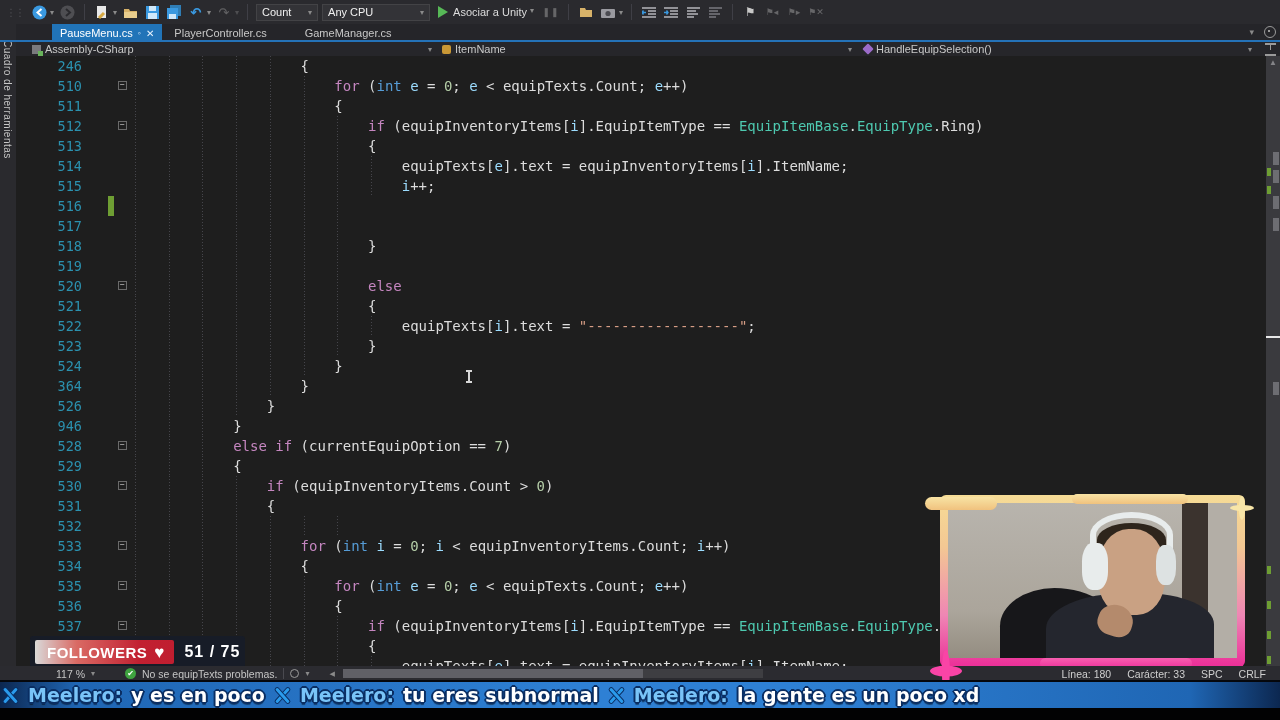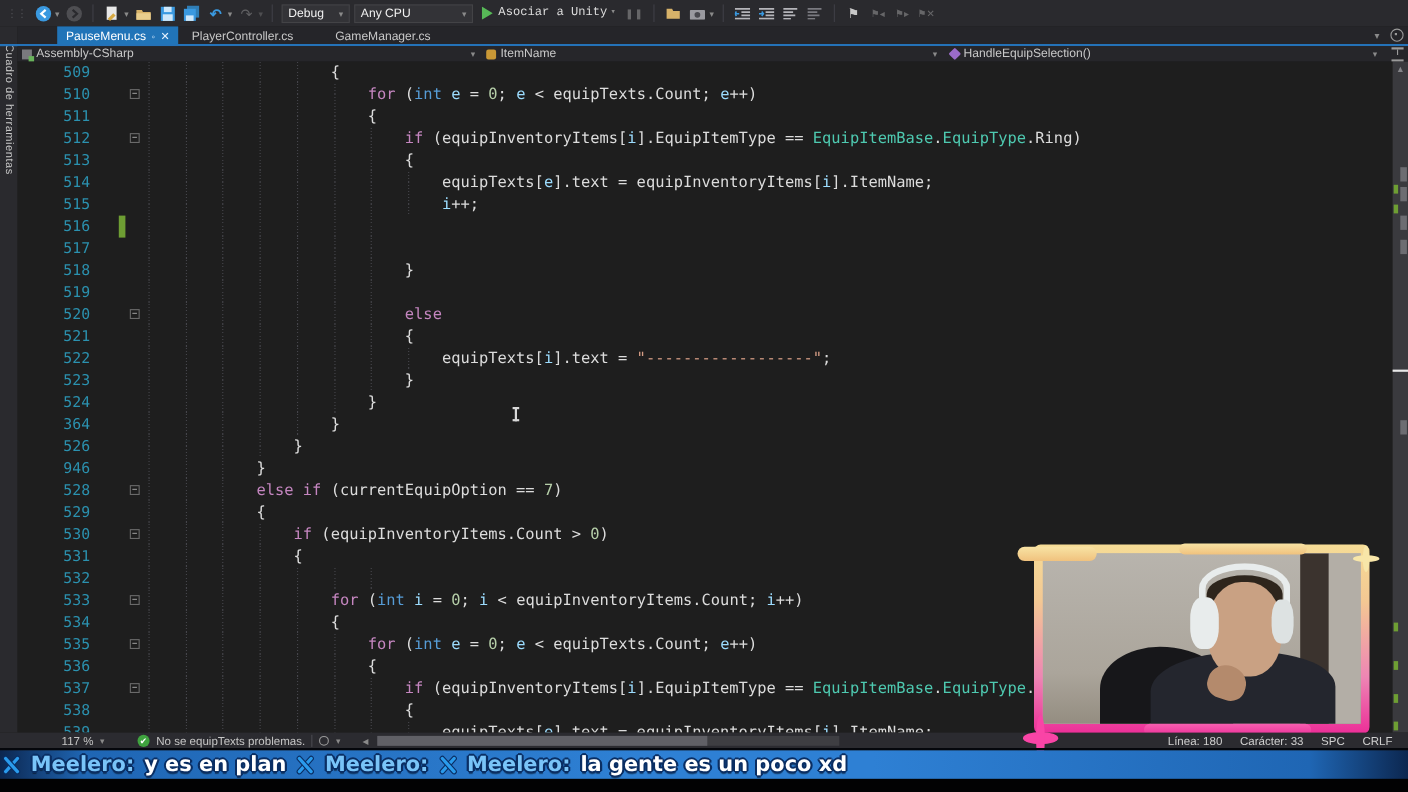--- a/index.html
+++ b/index.html
@@ -8,21 +8,21 @@
   
   .toolbar{position:absolute;left:0;top:0;width:1280px;height:24px;background:#2a2a2e;
            display:flex;align-items:center;gap:4px;padding-left:6px;box-sizing:border-box;color:#c8c8c8;}
   .tbi{display:inline-flex;align-items:center;justify-content:center;width:18px;height:18px;font-size:13px;}
   .tbi svg{display:block;}
   .dd{color:#8a8a8a;font-size:8px;margin-left:-2px;}
   .tsep{width:1px;height:16px;background:#3f3f46;margin:0 4px;}
   .combo{display:flex;align-items:center;justify-content:space-between;background:#333337;border:1px solid #434346;
          color:#f1f1f1;font-size:11px;height:17px;padding:0 5px;box-sizing:border-box;}
   .grip{color:#505055;font-size:10px;letter-spacing:-1px;margin-right:2px;}
-  .attach{display:flex;align-items:flex-start;gap:5px;font-size:11px;color:#dcdcdc;padding:0 4px;font-family:Liberation Mono, monospace;}
+  .attach{display:flex;align-items:flex-start;gap:5px;font-size:11px;color:#dcdcdc;padding:0 4px;}
   .gray{opacity:.38;}
   
   .tabbar{position:absolute;left:16px;top:24px;width:1264px;height:18px;background:#252529;display:flex;align-items:flex-start;padding-left:36px;}
   .tabbar-underline{position:absolute;left:0;top:40px;width:1280px;height:2px;background:#2472b8;}
   .tab{height:18px;display:flex;align-items:center;gap:5px;padding:0 8px;font-size:11px;color:#c8c8c8;}
   .tab.active{background:#2174b8;color:#fff;}
   .tab .pin{font-size:9px;color:#d8ecff;}
   .tab .x{font-size:10px;color:#e8f4ff;}
   .tabbar-right{position:absolute;right:4px;top:26px;display:flex;gap:10px;align-items:center;color:#9a9a9a;}
   .gearish{width:10px;height:10px;border:1.5px solid #9a9a9a;border-radius:50%;position:relative;}
@@ -173,21 +173,21 @@
           <rect x="0" y="3" width="11" height="11" fill="#3a99e0"></rect>
           <rect x="2" y="9" width="7" height="5" fill="#cfe8fa"></rect>
         </svg>
     </span>
     <span class="tbi" style="color:#3a99e0;font-weight:bold;">↶</span>
       <span class="dd">▾</span>
     <span class="tbi gray" style="color:#bbb;">↷</span>
       <span class="dd gray">▾</span>
     <span class="tsep"></span>
     <span class="combo" style="width:62px;">
-      <span>Debug</span>
+      <span>Count</span>
         <span class="dd">▾</span>
     </span>
     <span class="combo" style="width:108px;">
       <span>Any CPU</span>
         <span class="dd">▾</span>
     </span>
     <span class="attach">
       <svg width="10" height="12">
           <path d="M0 0 L10 6 L0 12 z" fill="#57b957"></path>
         </svg>
@@ -255,21 +255,21 @@
       <span>GameManager.cs</span>
     </div>
   </div>
   <div class="tabbar-right">
     <span class="carr" style="font-size:9px;">▾</span>
     <span class="gearish"></span>
   </div>
   <div class="tabbar-underline"></div>
 
   <div class="crumbbar">
-    <div class="crumb" style="left:4px;">
+    <div class="crumb" style="left:16px;">
       <span class="ic-proj"></span>
       <span>Assembly-CSharp</span>
     </div>
     <div class="crumb" style="left:412px;">
         <span class="carr">▾</span>
       </div>
     <div class="crumb" style="left:426px;">
       <span class="ic-class"></span>
       <span>ItemName</span>
     </div>
@@ -283,21 +283,21 @@
     <div class="crumb" style="right:28px;left:auto;">
         <span class="carr">▾</span>
       </div>
     <div class="crumb" style="right:4px;left:auto;">
         <span class="splitter"></span>
       </div>
   </div>
 
   <div class="editor">
     <div>
-        <div class="cl"><span class="ln">509</span><span class="code"><i class="guide" style="left: calc(0ch + 3px);"></i><i class="guide" style="left: calc(4ch + 3px);"></i><i class="guide" style="left: calc(8ch + 3px);"></i><i class="guide" style="left: calc(12ch + 3px);"></i><i class="guide" style="left: calc(16ch + 3px);"></i><span class="tk-pl">                    {</span></span></div>
+        <div class="cl"><span class="ln">246</span><span class="code"><i class="guide" style="left: calc(0ch + 3px);"></i><i class="guide" style="left: calc(4ch + 3px);"></i><i class="guide" style="left: calc(8ch + 3px);"></i><i class="guide" style="left: calc(12ch + 3px);"></i><i class="guide" style="left: calc(16ch + 3px);"></i><span class="tk-pl">                    {</span></span></div>
         <div class="cl"><span class="ln">510</span><i class="fold"></i><span class="code"><i class="guide" style="left: calc(0ch + 3px);"></i><i class="guide" style="left: calc(4ch + 3px);"></i><i class="guide" style="left: calc(8ch + 3px);"></i><i class="guide" style="left: calc(12ch + 3px);"></i><i class="guide" style="left: calc(16ch + 3px);"></i><i class="guide" style="left: calc(20ch + 3px);"></i><span class="tk-pl">                        </span><span class="tk-kwc">for</span><span class="tk-pl"> (</span><span class="tk-kw">int</span><span class="tk-pl"> </span><span class="tk-var">e</span><span class="tk-pl"> = </span><span class="tk-num">0</span><span class="tk-pl">; </span><span class="tk-var">e</span><span class="tk-pl"> &lt; equipTexts.Count; </span><span class="tk-var">e</span><span class="tk-pl">++)</span></span></div>
         <div class="cl"><span class="ln">511</span><span class="code"><i class="guide" style="left: calc(0ch + 3px);"></i><i class="guide" style="left: calc(4ch + 3px);"></i><i class="guide" style="left: calc(8ch + 3px);"></i><i class="guide" style="left: calc(12ch + 3px);"></i><i class="guide" style="left: calc(16ch + 3px);"></i><i class="guide" style="left: calc(20ch + 3px);"></i><span class="tk-pl">                        {</span></span></div>
         <div class="cl"><span class="ln">512</span><i class="fold"></i><span class="code"><i class="guide" style="left: calc(0ch + 3px);"></i><i class="guide" style="left: calc(4ch + 3px);"></i><i class="guide" style="left: calc(8ch + 3px);"></i><i class="guide" style="left: calc(12ch + 3px);"></i><i class="guide" style="left: calc(16ch + 3px);"></i><i class="guide" style="left: calc(20ch + 3px);"></i><i class="guide" style="left: calc(24ch + 3px);"></i><span class="tk-pl">                            </span><span class="tk-kwc">if</span><span class="tk-pl"> (equipInventoryItems[</span><span class="tk-var">i</span><span class="tk-pl">].EquipItemType == </span><span class="tk-typ">EquipItemBase</span><span class="tk-pl">.</span><span class="tk-typ">EquipType</span><span class="tk-pl">.Ring)</span></span></div>
         <div class="cl"><span class="ln">513</span><span class="code"><i class="guide" style="left: calc(0ch + 3px);"></i><i class="guide" style="left: calc(4ch + 3px);"></i><i class="guide" style="left: calc(8ch + 3px);"></i><i class="guide" style="left: calc(12ch + 3px);"></i><i class="guide" style="left: calc(16ch + 3px);"></i><i class="guide" style="left: calc(20ch + 3px);"></i><i class="guide" style="left: calc(24ch + 3px);"></i><span class="tk-pl">                            {</span></span></div>
         <div class="cl"><span class="ln">514</span><span class="code"><i class="guide" style="left: calc(0ch + 3px);"></i><i class="guide" style="left: calc(4ch + 3px);"></i><i class="guide" style="left: calc(8ch + 3px);"></i><i class="guide" style="left: calc(12ch + 3px);"></i><i class="guide" style="left: calc(16ch + 3px);"></i><i class="guide" style="left: calc(20ch + 3px);"></i><i class="guide" style="left: calc(24ch + 3px);"></i><i class="guide" style="left: calc(28ch + 3px);"></i><span class="tk-pl">                                equipTexts[</span><span class="tk-var">e</span><span class="tk-pl">].text = equipInventoryItems[</span><span class="tk-var">i</span><span class="tk-pl">].ItemName;</span></span></div>
         <div class="cl"><span class="ln">515</span><span class="code"><i class="guide" style="left: calc(0ch + 3px);"></i><i class="guide" style="left: calc(4ch + 3px);"></i><i class="guide" style="left: calc(8ch + 3px);"></i><i class="guide" style="left: calc(12ch + 3px);"></i><i class="guide" style="left: calc(16ch + 3px);"></i><i class="guide" style="left: calc(20ch + 3px);"></i><i class="guide" style="left: calc(24ch + 3px);"></i><i class="guide" style="left: calc(28ch + 3px);"></i><span class="tk-pl">                                </span><span class="tk-var">i</span><span class="tk-pl">++;</span></span></div>
         <div class="cl"><span class="ln">516</span><i class="modbar"></i><span class="code"><i class="guide" style="left: calc(0ch + 3px);"></i><i class="guide" style="left: calc(4ch + 3px);"></i><i class="guide" style="left: calc(8ch + 3px);"></i><i class="guide" style="left: calc(12ch + 3px);"></i><i class="guide" style="left: calc(16ch + 3px);"></i><i class="guide" style="left: calc(20ch + 3px);"></i><i class="guide" style="left: calc(24ch + 3px);"></i></span></div>
         <div class="cl"><span class="ln">517</span><span class="code"><i class="guide" style="left: calc(0ch + 3px);"></i><i class="guide" style="left: calc(4ch + 3px);"></i><i class="guide" style="left: calc(8ch + 3px);"></i><i class="guide" style="left: calc(12ch + 3px);"></i><i class="guide" style="left: calc(16ch + 3px);"></i><i class="guide" style="left: calc(20ch + 3px);"></i><i class="guide" style="left: calc(24ch + 3px);"></i></span></div>
         <div class="cl"><span class="ln">518</span><span class="code"><i class="guide" style="left: calc(0ch + 3px);"></i><i class="guide" style="left: calc(4ch + 3px);"></i><i class="guide" style="left: calc(8ch + 3px);"></i><i class="guide" style="left: calc(12ch + 3px);"></i><i class="guide" style="left: calc(16ch + 3px);"></i><i class="guide" style="left: calc(20ch + 3px);"></i><i class="guide" style="left: calc(24ch + 3px);"></i><span class="tk-pl">                            }</span></span></div>
         <div class="cl"><span class="ln">519</span><span class="code"><i class="guide" style="left: calc(0ch + 3px);"></i><i class="guide" style="left: calc(4ch + 3px);"></i><i class="guide" style="left: calc(8ch + 3px);"></i><i class="guide" style="left: calc(12ch + 3px);"></i><i class="guide" style="left: calc(16ch + 3px);"></i><i class="guide" style="left: calc(20ch + 3px);"></i><i class="guide" style="left: calc(24ch + 3px);"></i></span></div>
@@ -361,20 +361,27 @@
   <div class="pill pink" style="left:1040px;top:658px;width:152px;height:11px;"></div>
   <div class="spark gold" style="left:1230px;top:496px;width:24px;height:24px;">
       <i></i>
       <i></i>
     </div>
   <div class="spark pink" style="left:930px;top:650px;width:32px;height:42px;">
       <i></i>
       <i></i>
     </div>
 
+  <div class="followers">
+    <div class="fol-grad">
+      <span class="fol-label">FOLLOWERS</span>
+      <span class="fol-heart">♥</span>
+    </div>
+    <span class="fol-count">51 / 75</span>
+  </div>
 
   <div class="statusbar">
     <span>117 %</span>
     <span class="carr">▾</span>
     <span style="width:18px;"></span>
     <span class="chk">✔</span>
     <span>No se equipTexts problemas.</span>
     <span class="ssep"></span>
     <span class="lens"></span>
     <span class="carr">▾</span>
@@ -389,22 +396,23 @@
       <span>SPC</span>
       <span>CRLF</span>
     </div>
   </div>
 
   <div class="bottomblack"></div>
   <div class="ticker">
     <div class="ticker-content">
         <span class="sword"></span>
         <span class="tuser">Meelero:</span>
-        <span class="tmsg">y es en plan</span>
+        <span class="tmsg">y es en poco</span>
         <span class="sword"></span>
         <span class="tuser">Meelero:</span>
+        <span class="tmsg">tu eres subnormal</span>
         <span class="sword"></span>
         <span class="tuser">Meelero:</span>
         <span class="tmsg">la gente es un poco xd</span>
       </div>
   </div>
 
 </div>
 
 </body></html>

